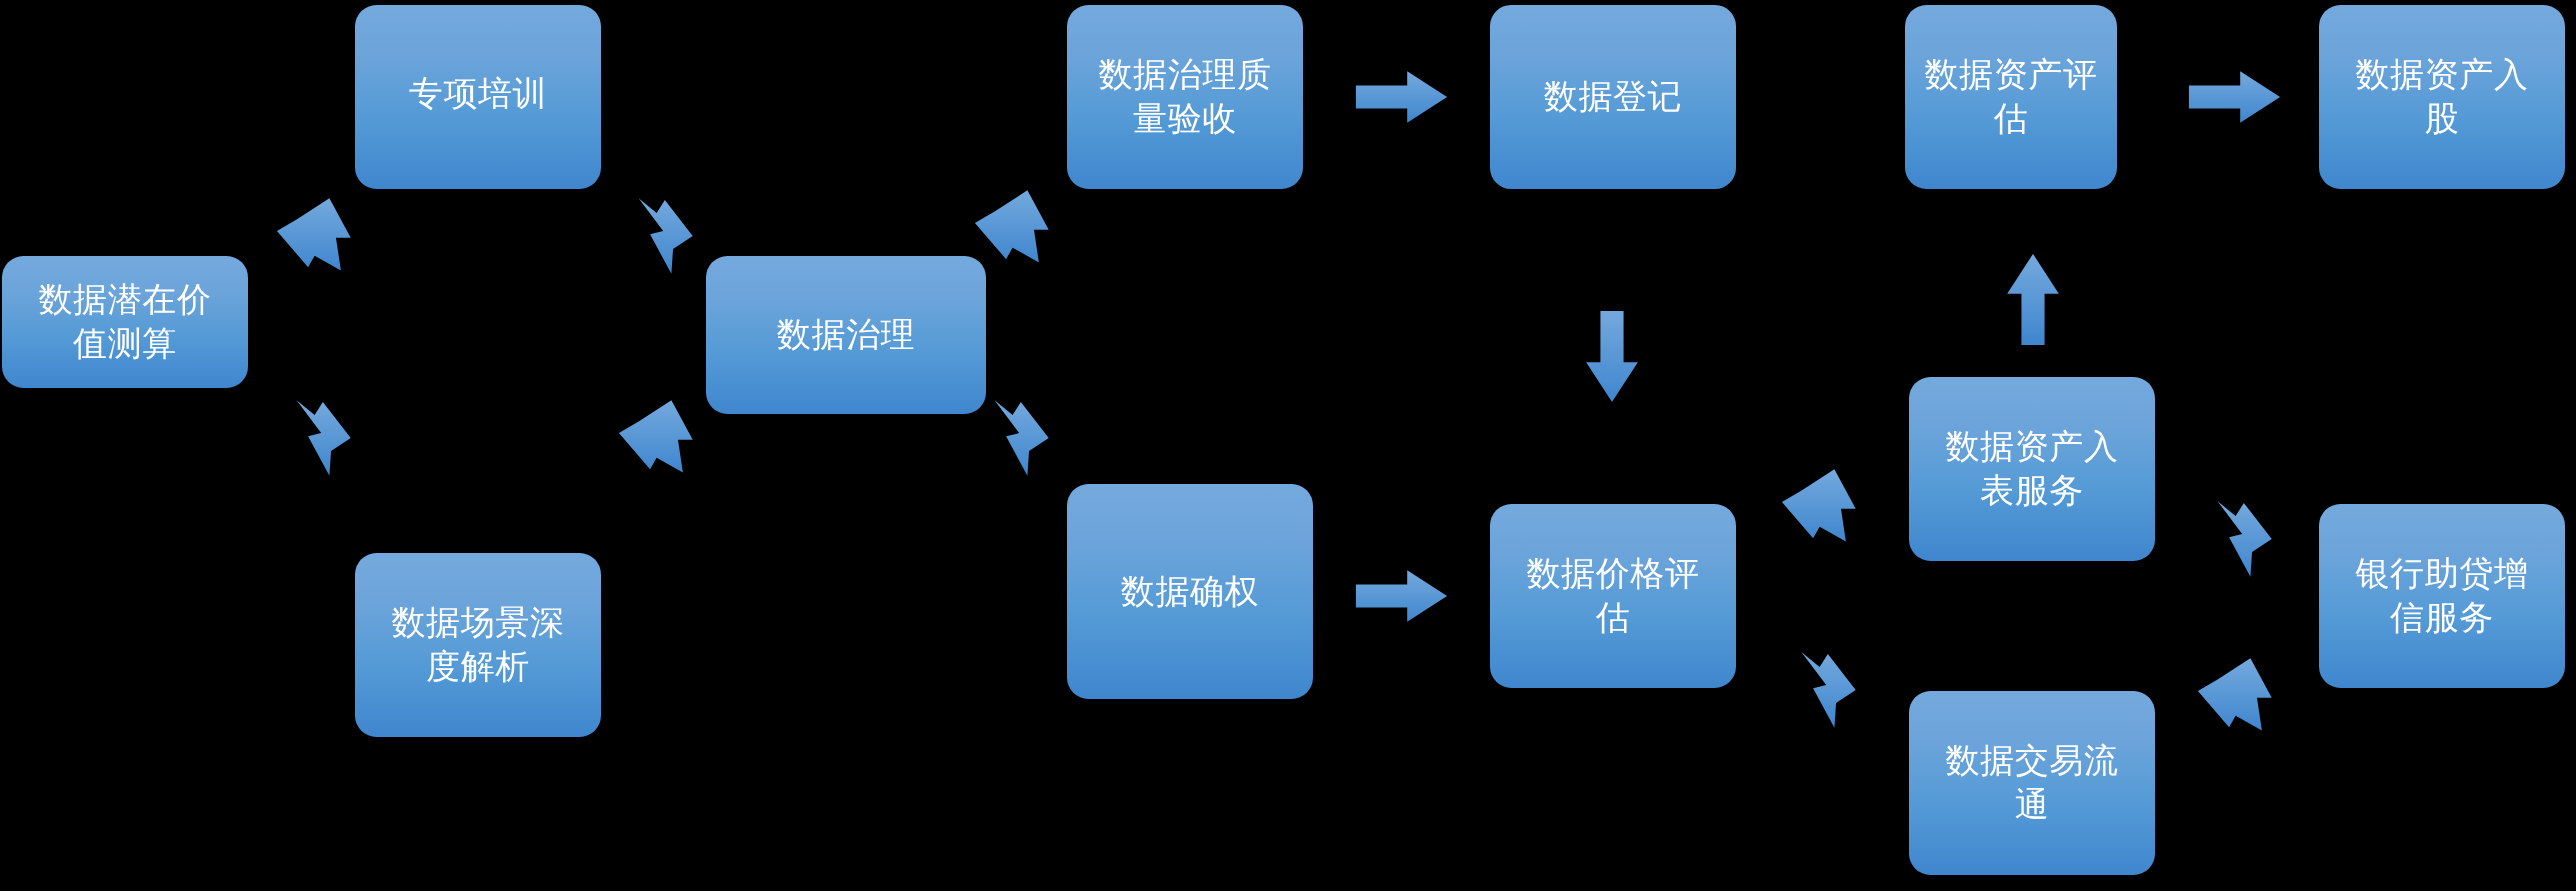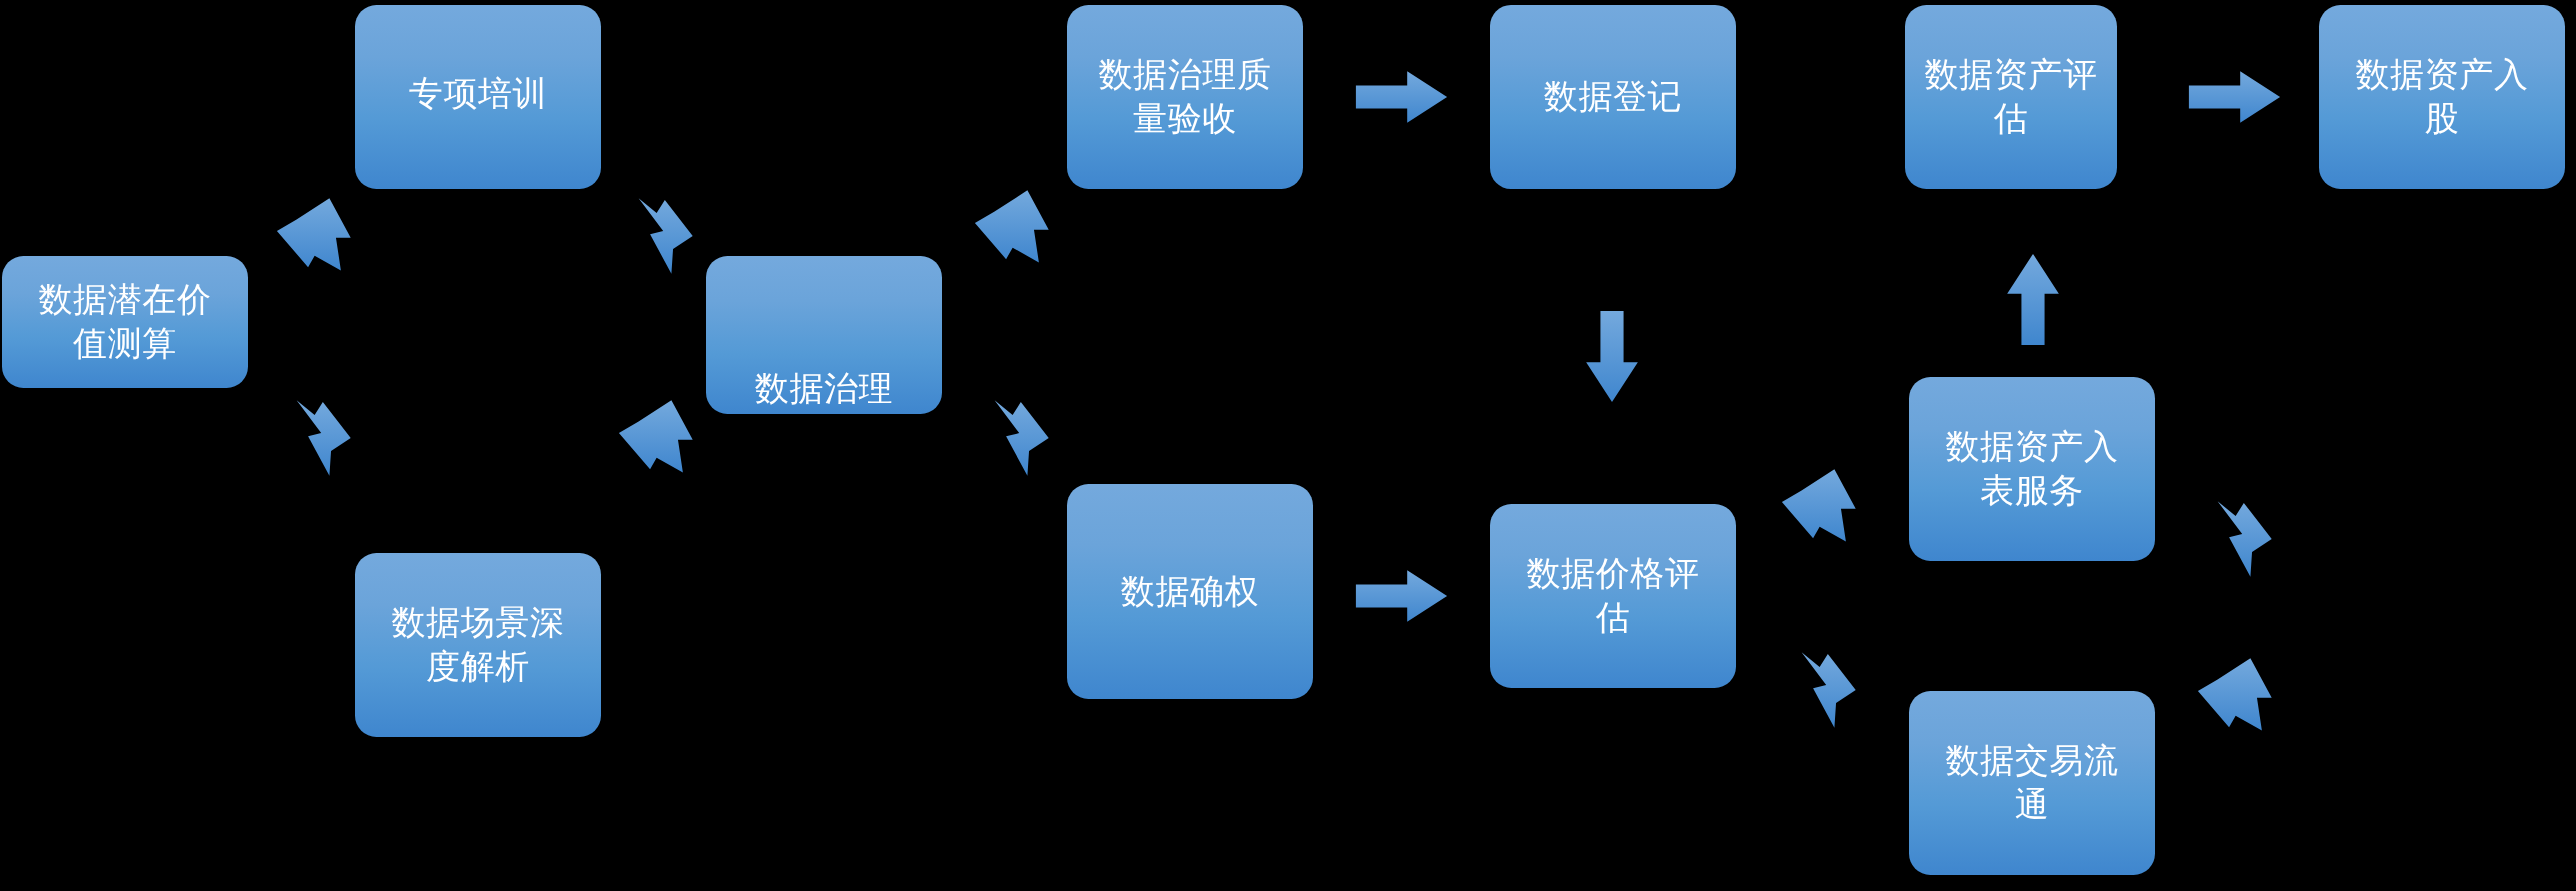--- a/index.html
+++ b/index.html
@@ -60,21 +60,21 @@
       <span class="label">数据潜在价
 值测算</span>
     </div>
     <div class="node" style="left: 355px; top: 5px; width: 246px; height: 184px; font-family: Liberation Mono, monospace;">
       <span class="label">专项培训</span>
     </div>
     <div class="node" style="left: 355px; top: 509px; width: 246px; height: 184px; margin-top: 44px;">
       <span class="label">数据场景深
 度解析</span>
     </div>
-    <div class="node" style="left: 706px; top: 256px; width: 236px; height: 158px; align-items: flex-end;">
+    <div class="node" style="left: 706px; top: 256px; width: 280px; height: 158px;">
       <span class="label">数据治理</span>
     </div>
     <div class="node" style="left: 1067px; top: 5px; width: 236px; height: 184px;">
       <span class="label">数据治理质
 量验收</span>
     </div>
     <div class="node" style="left: 1490px; top: 5px; width: 246px; height: 184px; border-radius: 21px;">
       <span class="label">数据登记</span>
     </div>
     <div class="node" style="left: 1905px; top: 5px; width: 212px; height: 184px;">
@@ -92,20 +92,24 @@
       <span class="label">数据价格评
 估</span>
     </div>
     <div class="node" style="left: 1909px; top: 377px; width: 246px; height: 184px;">
       <span class="label">数据资产入
 表服务</span>
     </div>
     <div class="node" style="left: 1909px; top: 691px; width: 246px; height: 184px; text-align: center;">
       <span class="label">数据交易流
 通</span>
+    </div>
+    <div class="node" style="left: 2319px; top: 504px; width: 246px; height: 184px;">
+      <span class="label">银行助贷增
+信服务</span>
     </div>
     <div class="arrow" style="left: 272px; top: 195px; width: 82px; height: 82px;">
       <svg viewBox="0 0 100 100" preserveAspectRatio="none">
         <path d="M70,4 L96,52 L78,52 L84,92 L52,74 L44,88 L6,44 L30,30 Z" fill="url(#arrowGrad)"></path>
       </svg>
     </div>
     <div class="arrow" style="left: 272px; top: 397px; width: 82px; height: 82px;">
       <svg viewBox="0 0 100 100" preserveAspectRatio="none">
         <path d="M30,4 L52,22 L62,6 L96,50 L72,66 L70,96 L44,48 L60,44 Z" fill="url(#arrowGrad)"></path>
       </svg>

